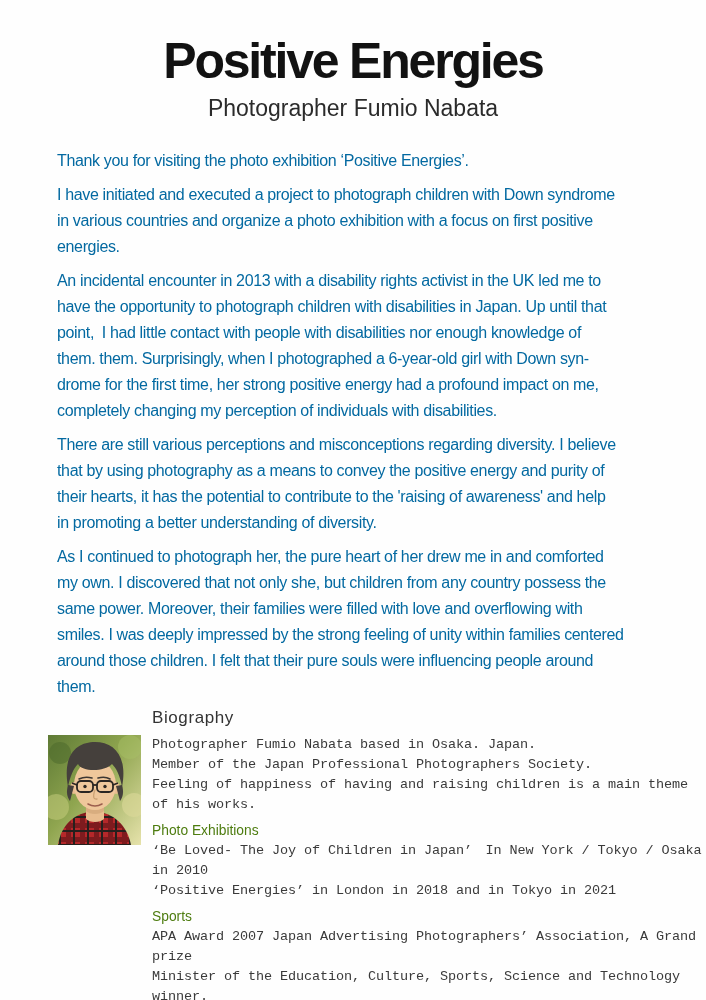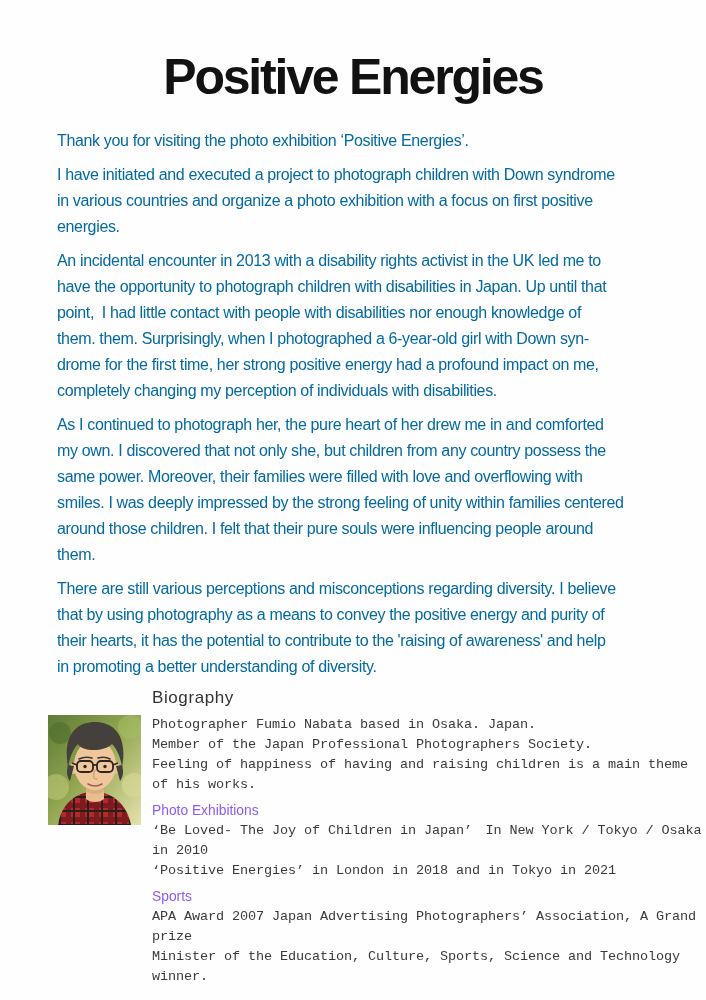--- a/index.html
+++ b/index.html
@@ -12,21 +12,21 @@
     width: 706px;
     height: 1000px;
     background: #fefefe;
     font-family: "Liberation Sans", "DejaVu Sans", sans-serif;
     color: #3b3b3b;
     overflow: hidden;
     box-sizing: border-box;
   }
   .header {
     text-align: center;
-    padding-top: 52px;
+    padding-top: 36px;
   }
   .title {
     margin: 0;
     font-size: 50px;
     line-height: 50px;
     font-weight: bold;
     letter-spacing: -2.2px;
     color: #121212;
   }
   .subtitle {
@@ -75,53 +75,54 @@
     letter-spacing: -0.1px;
     color: #3a3a3a;
     white-space: pre-line;
     font-family: Liberation Mono, monospace;
   }
   .bio-subheading {
     margin: 6px 0 0 0;
     font-size: 13.8px;
     line-height: 20px;
     font-weight: normal;
-    color: #8b5cf6;
+    color: #4d7c0f;
   }
 </style>
 </head>
 <body>
 
 <div class="page">
 
   <header class="header">
     <h1 class="title">Positive Energies</h1>
+    <div class="subtitle">Photographer Fumio Nabata</div>
   </header>
 
   <main class="statement">
     <p class="para">Thank you for visiting the photo exhibition ‘Positive Energies’.</p>
     <p class="para">I have initiated and executed a project to photograph children with Down syndrome
 in various countries and organize a photo exhibition with a focus on first positive
 energies.</p>
     <p class="para">An incidental encounter in 2013 with a disability rights activist in the UK led me to
 have the opportunity to photograph children with disabilities in Japan. Up until that
 point, I had little contact with people with disabilities nor enough knowledge of
 them. them. Surprisingly, when I photographed a 6-year-old girl with Down syn-
 drome for the first time, her strong positive energy had a profound impact on me,
 completely changing my perception of individuals with disabilities.</p>
+    <p class="para">There are still various perceptions and misconceptions regarding diversity. I believe
+that by using photography as a means to convey the positive energy and purity of
+their hearts, it has the potential to contribute to the 'raising of awareness' and help
+in promoting a better understanding of diversity.</p>
     <p class="para">As I continued to photograph her, the pure heart of her drew me in and comforted
 my own. I discovered that not only she, but children from any country possess the
 same power. Moreover, their families were filled with love and overflowing with
 smiles. I was deeply impressed by the strong feeling of unity within families centered
 around those children. I felt that their pure souls were influencing people around
 them.</p>
-    <p class="para">There are still various perceptions and misconceptions regarding diversity. I believe
-that by using photography as a means to convey the positive energy and purity of
-their hearts, it has the potential to contribute to the 'raising of awareness' and help
-in promoting a better understanding of diversity.</p>
   </main>
 
   <section class="bio">
 
     <figure class="portrait">
       <svg viewBox="0 0 93 110" width="93" height="110" role="img" aria-label="portrait of photographer">
         <defs>
           <linearGradient id="bg" x1="0" y1="0" x2="1" y2="1">
             <stop offset="0" stop-color="#5e7a35"></stop>
             <stop offset="0.45" stop-color="#8fa54f"></stop>

